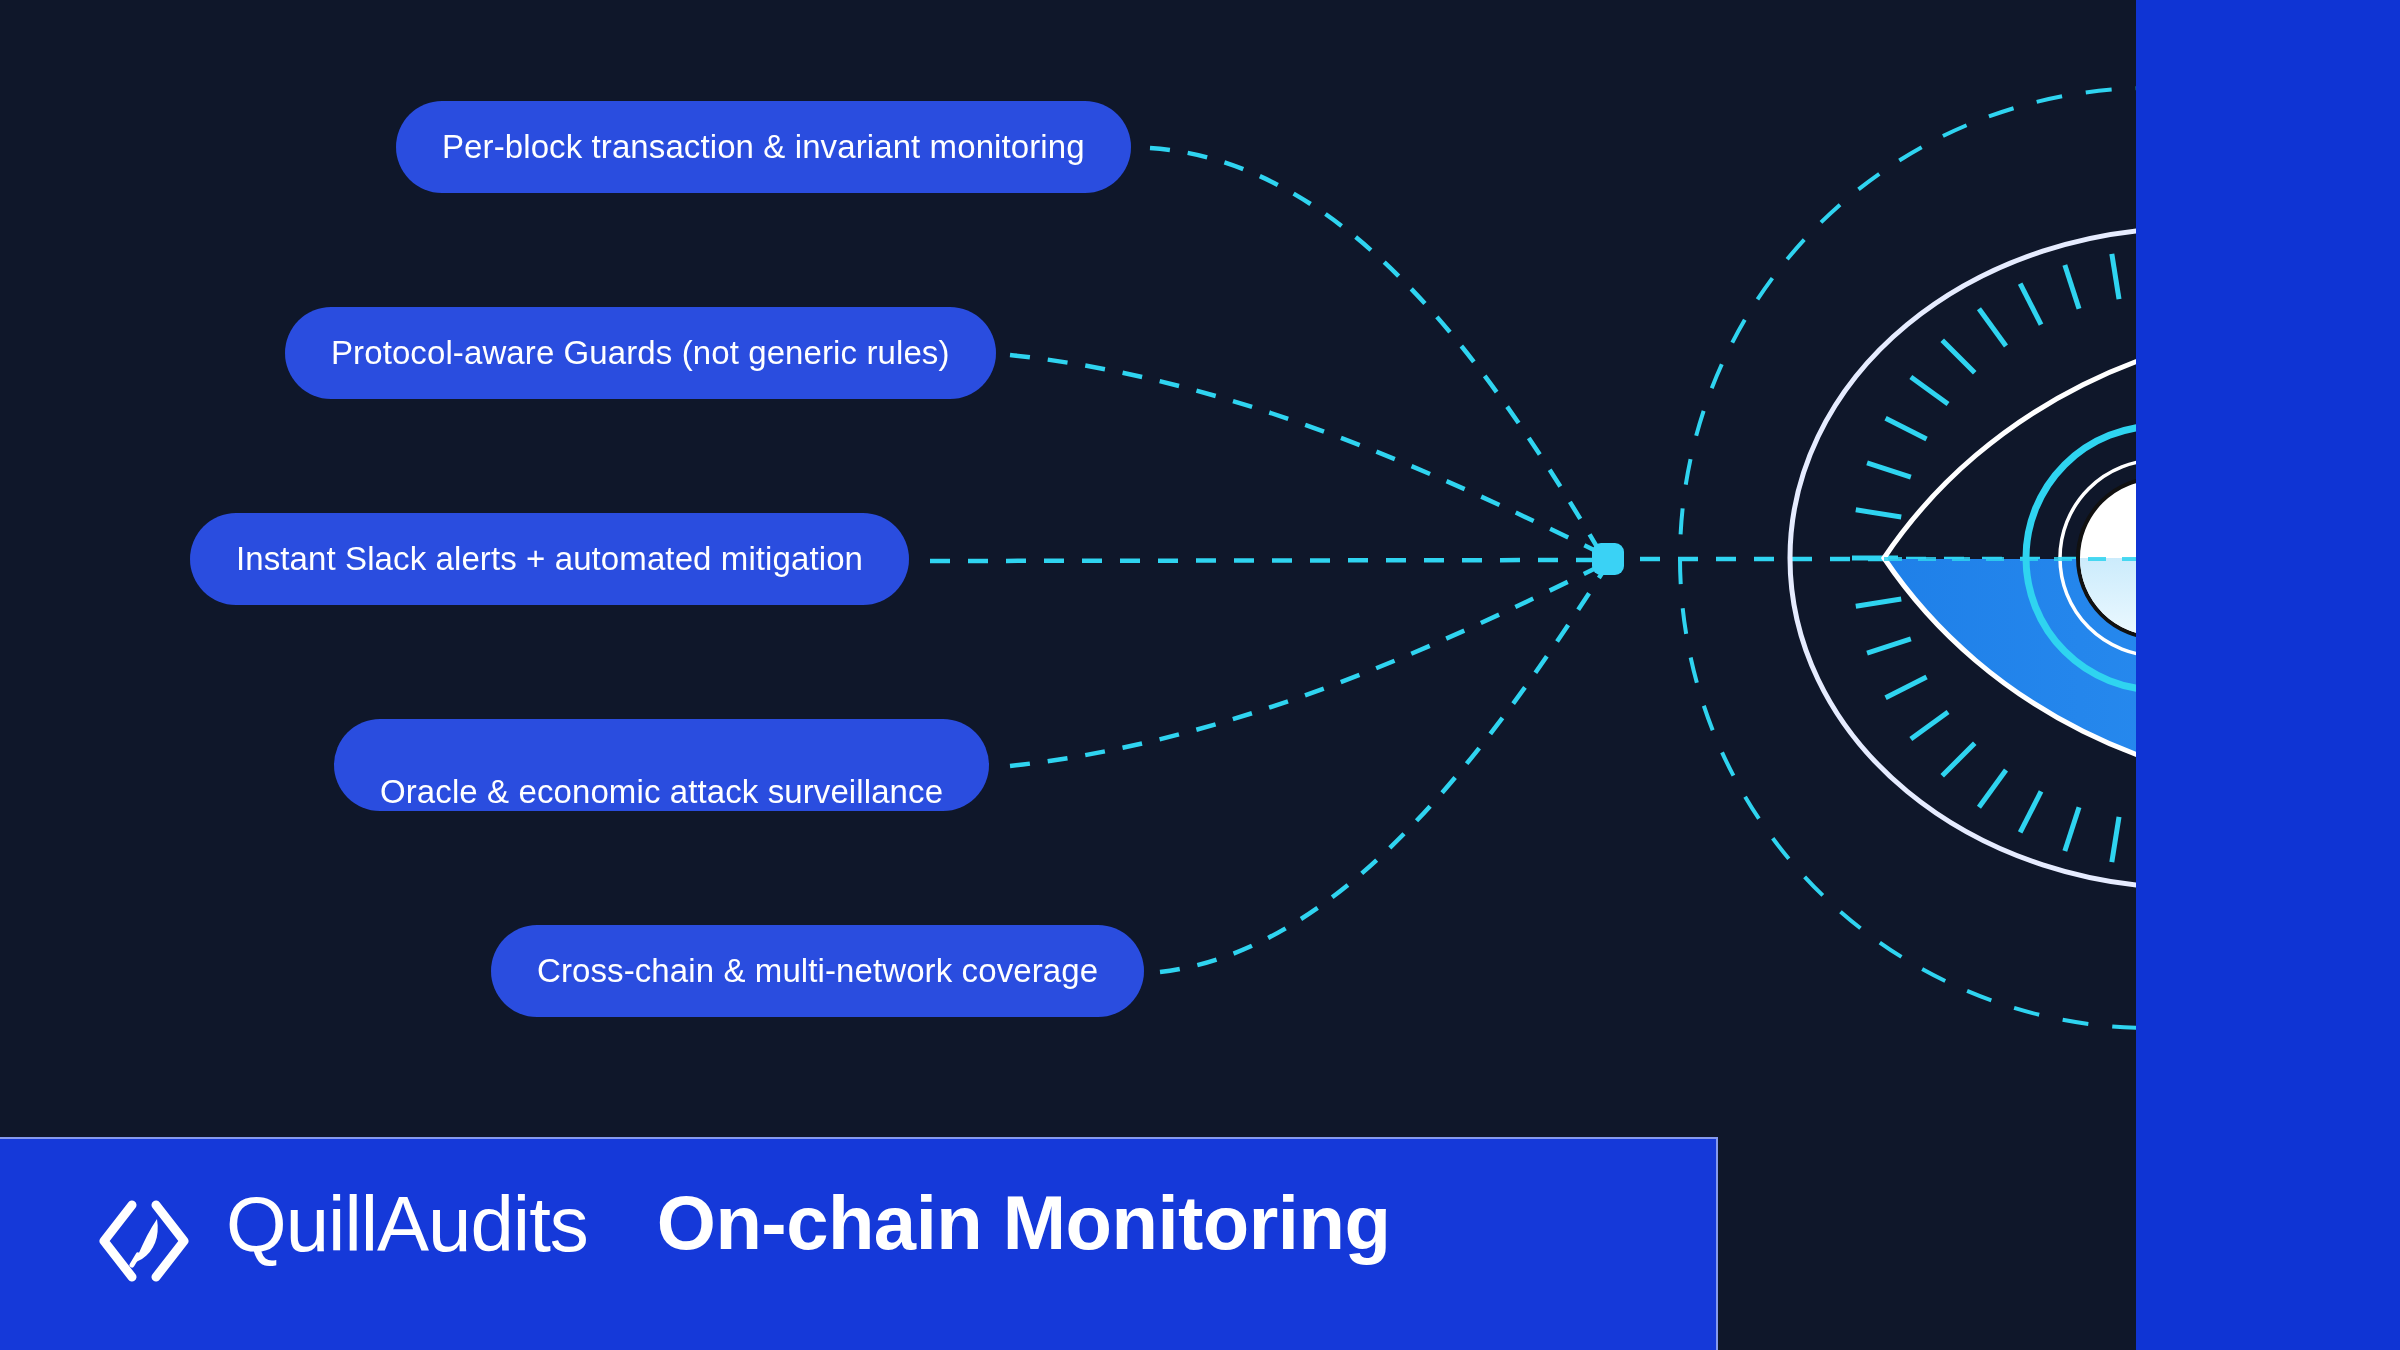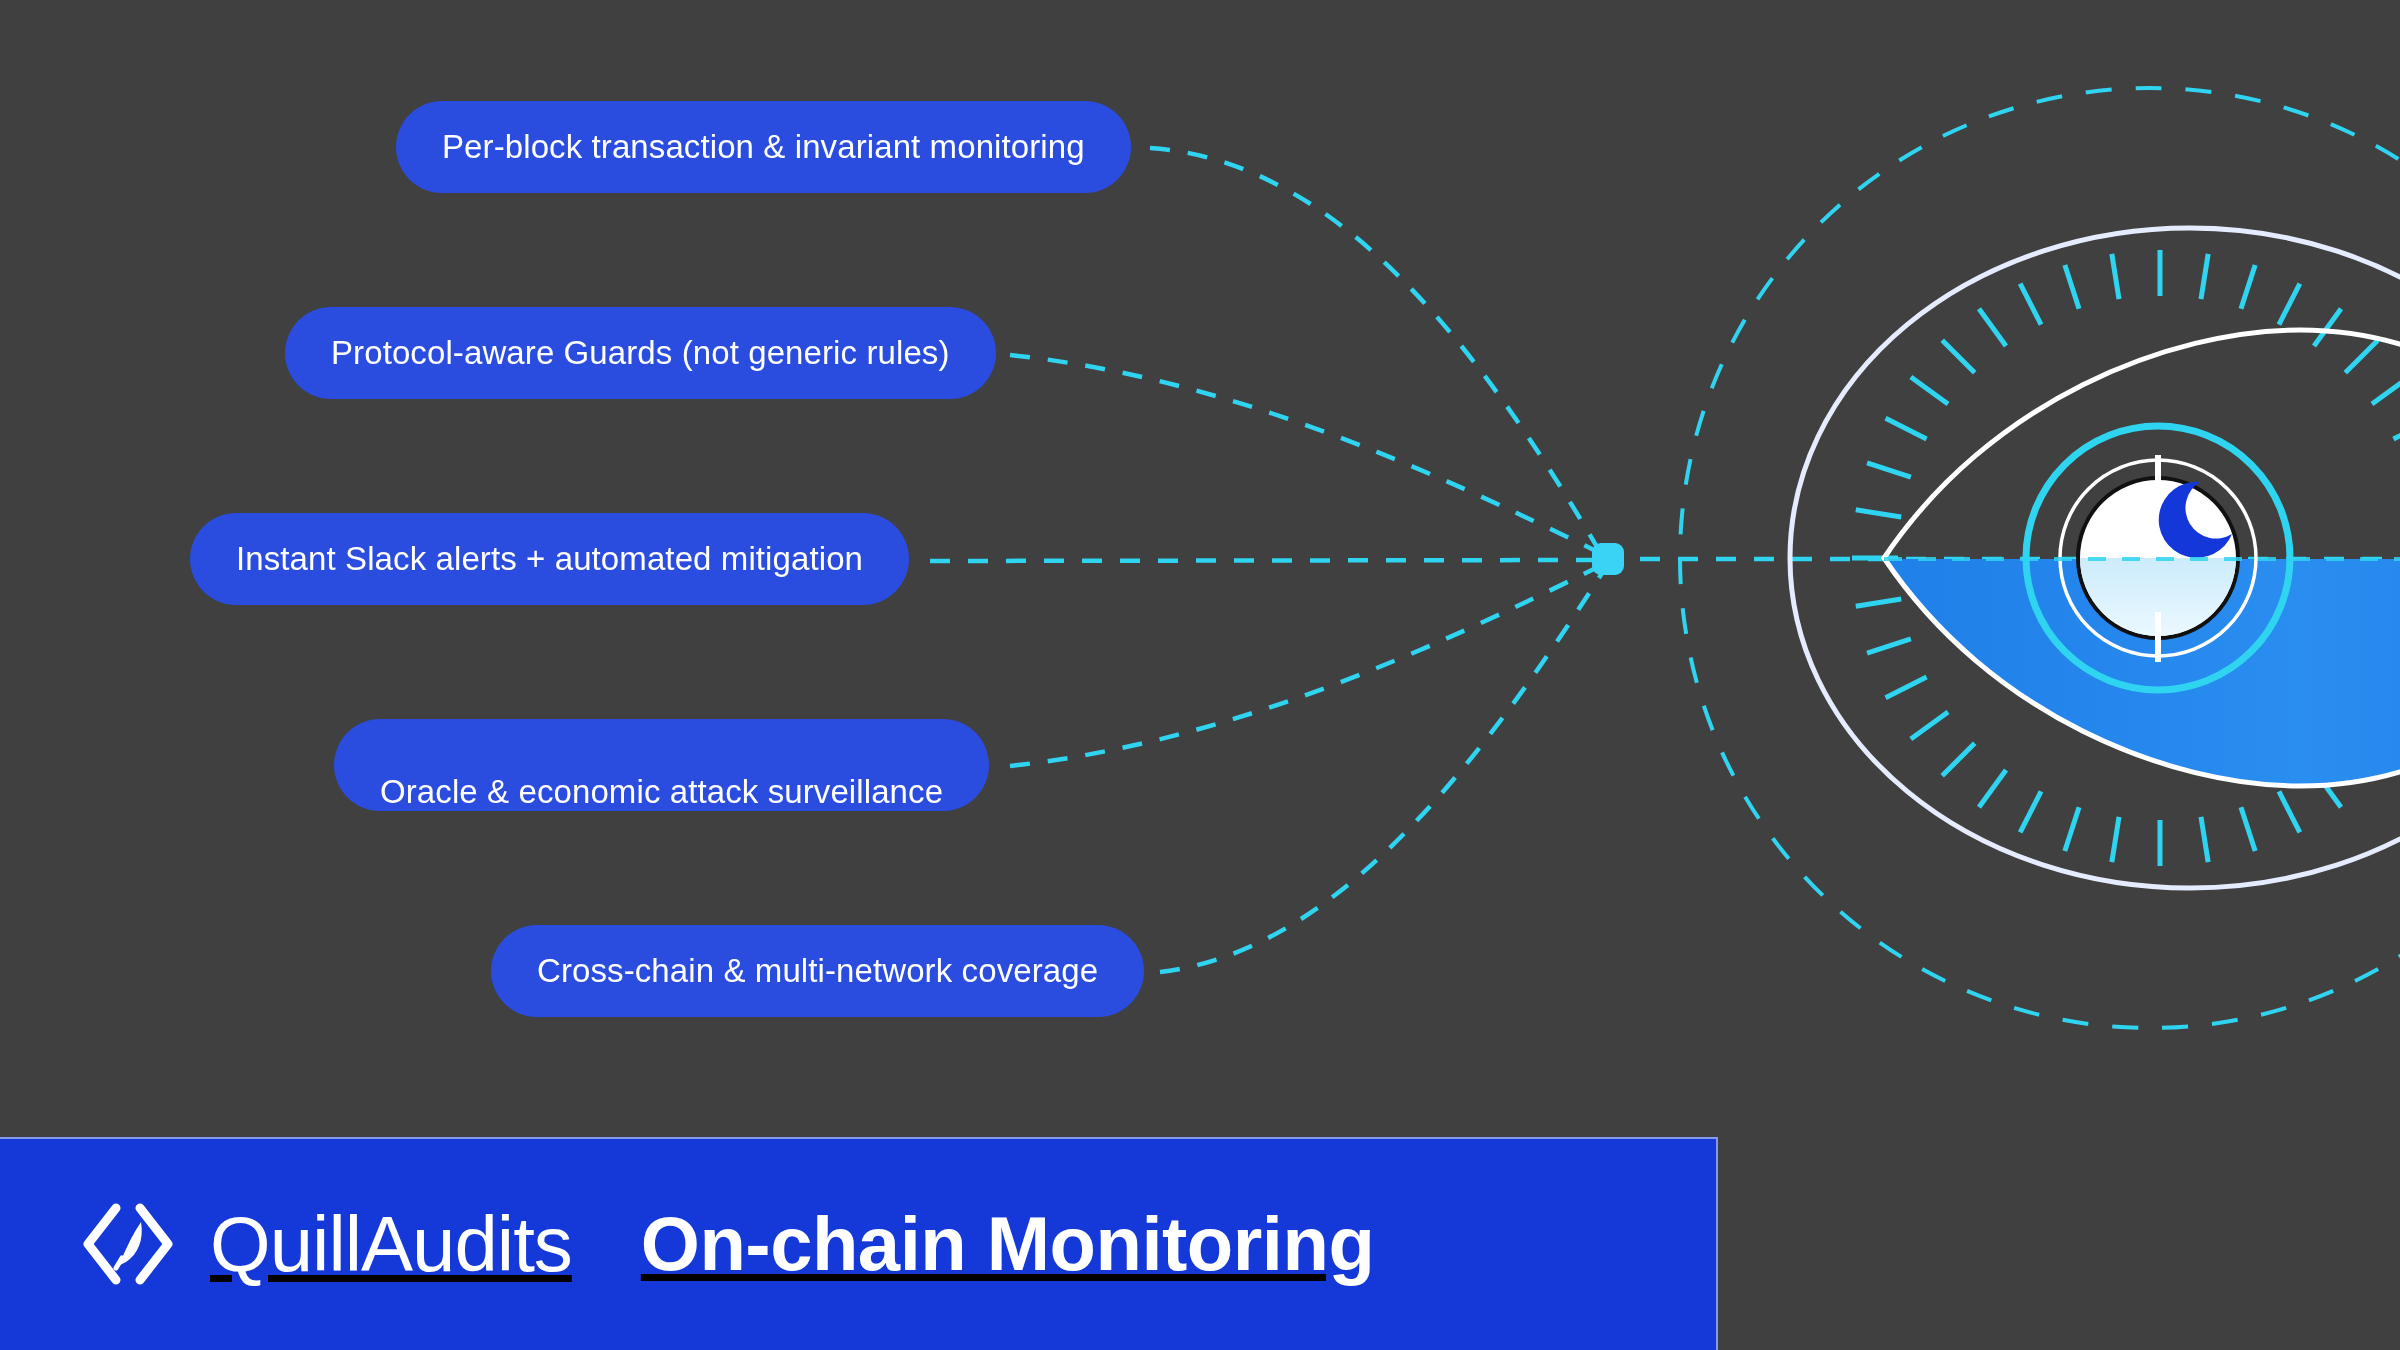--- a/index.html
+++ b/index.html
@@ -2,23 +2,23 @@
 <html><head>
 <meta charset="utf-8">
 <style>
   html, body {
     margin: 0;
     padding: 0;
     background: #0f34d4;
   }
   #stage {
     position: relative;
-    width: 2400px;
+    width: 2136px;
     height: 1350px;
-    background: #404040;
+    background: #0f172a;
     overflow: hidden;
     font-family: "Liberation Sans", sans-serif;
   }
 
   
   #art {
     position: absolute;
     left: 0;
     top: 0;
     width: 2400px;
@@ -56,26 +56,25 @@
     left: -2px;
     top: 1137px;
     width: 1720px;
     height: 215px;
     box-sizing: border-box;
     border: 2px solid rgba(226,234,255,0.55);
     background: #1539d9;
   }
   #footer-inner {
     position: absolute;
-    left: 72px;
+    left: 88px;
     top: 1185px;
     display: flex;
-    align-items: center;
+    align-items: flex-start;
     height: 118px;
-    text-decoration: underline;
   }
   #brand-logo { flex: 0 0 auto; margin-right: 26px; display: block; }
   #brand-word {
     color: #ffffff;
     font-size: 78px;
     font-weight: 300;
     letter-spacing: -1px;
     line-height: 1;
   }
   #footer-title {

